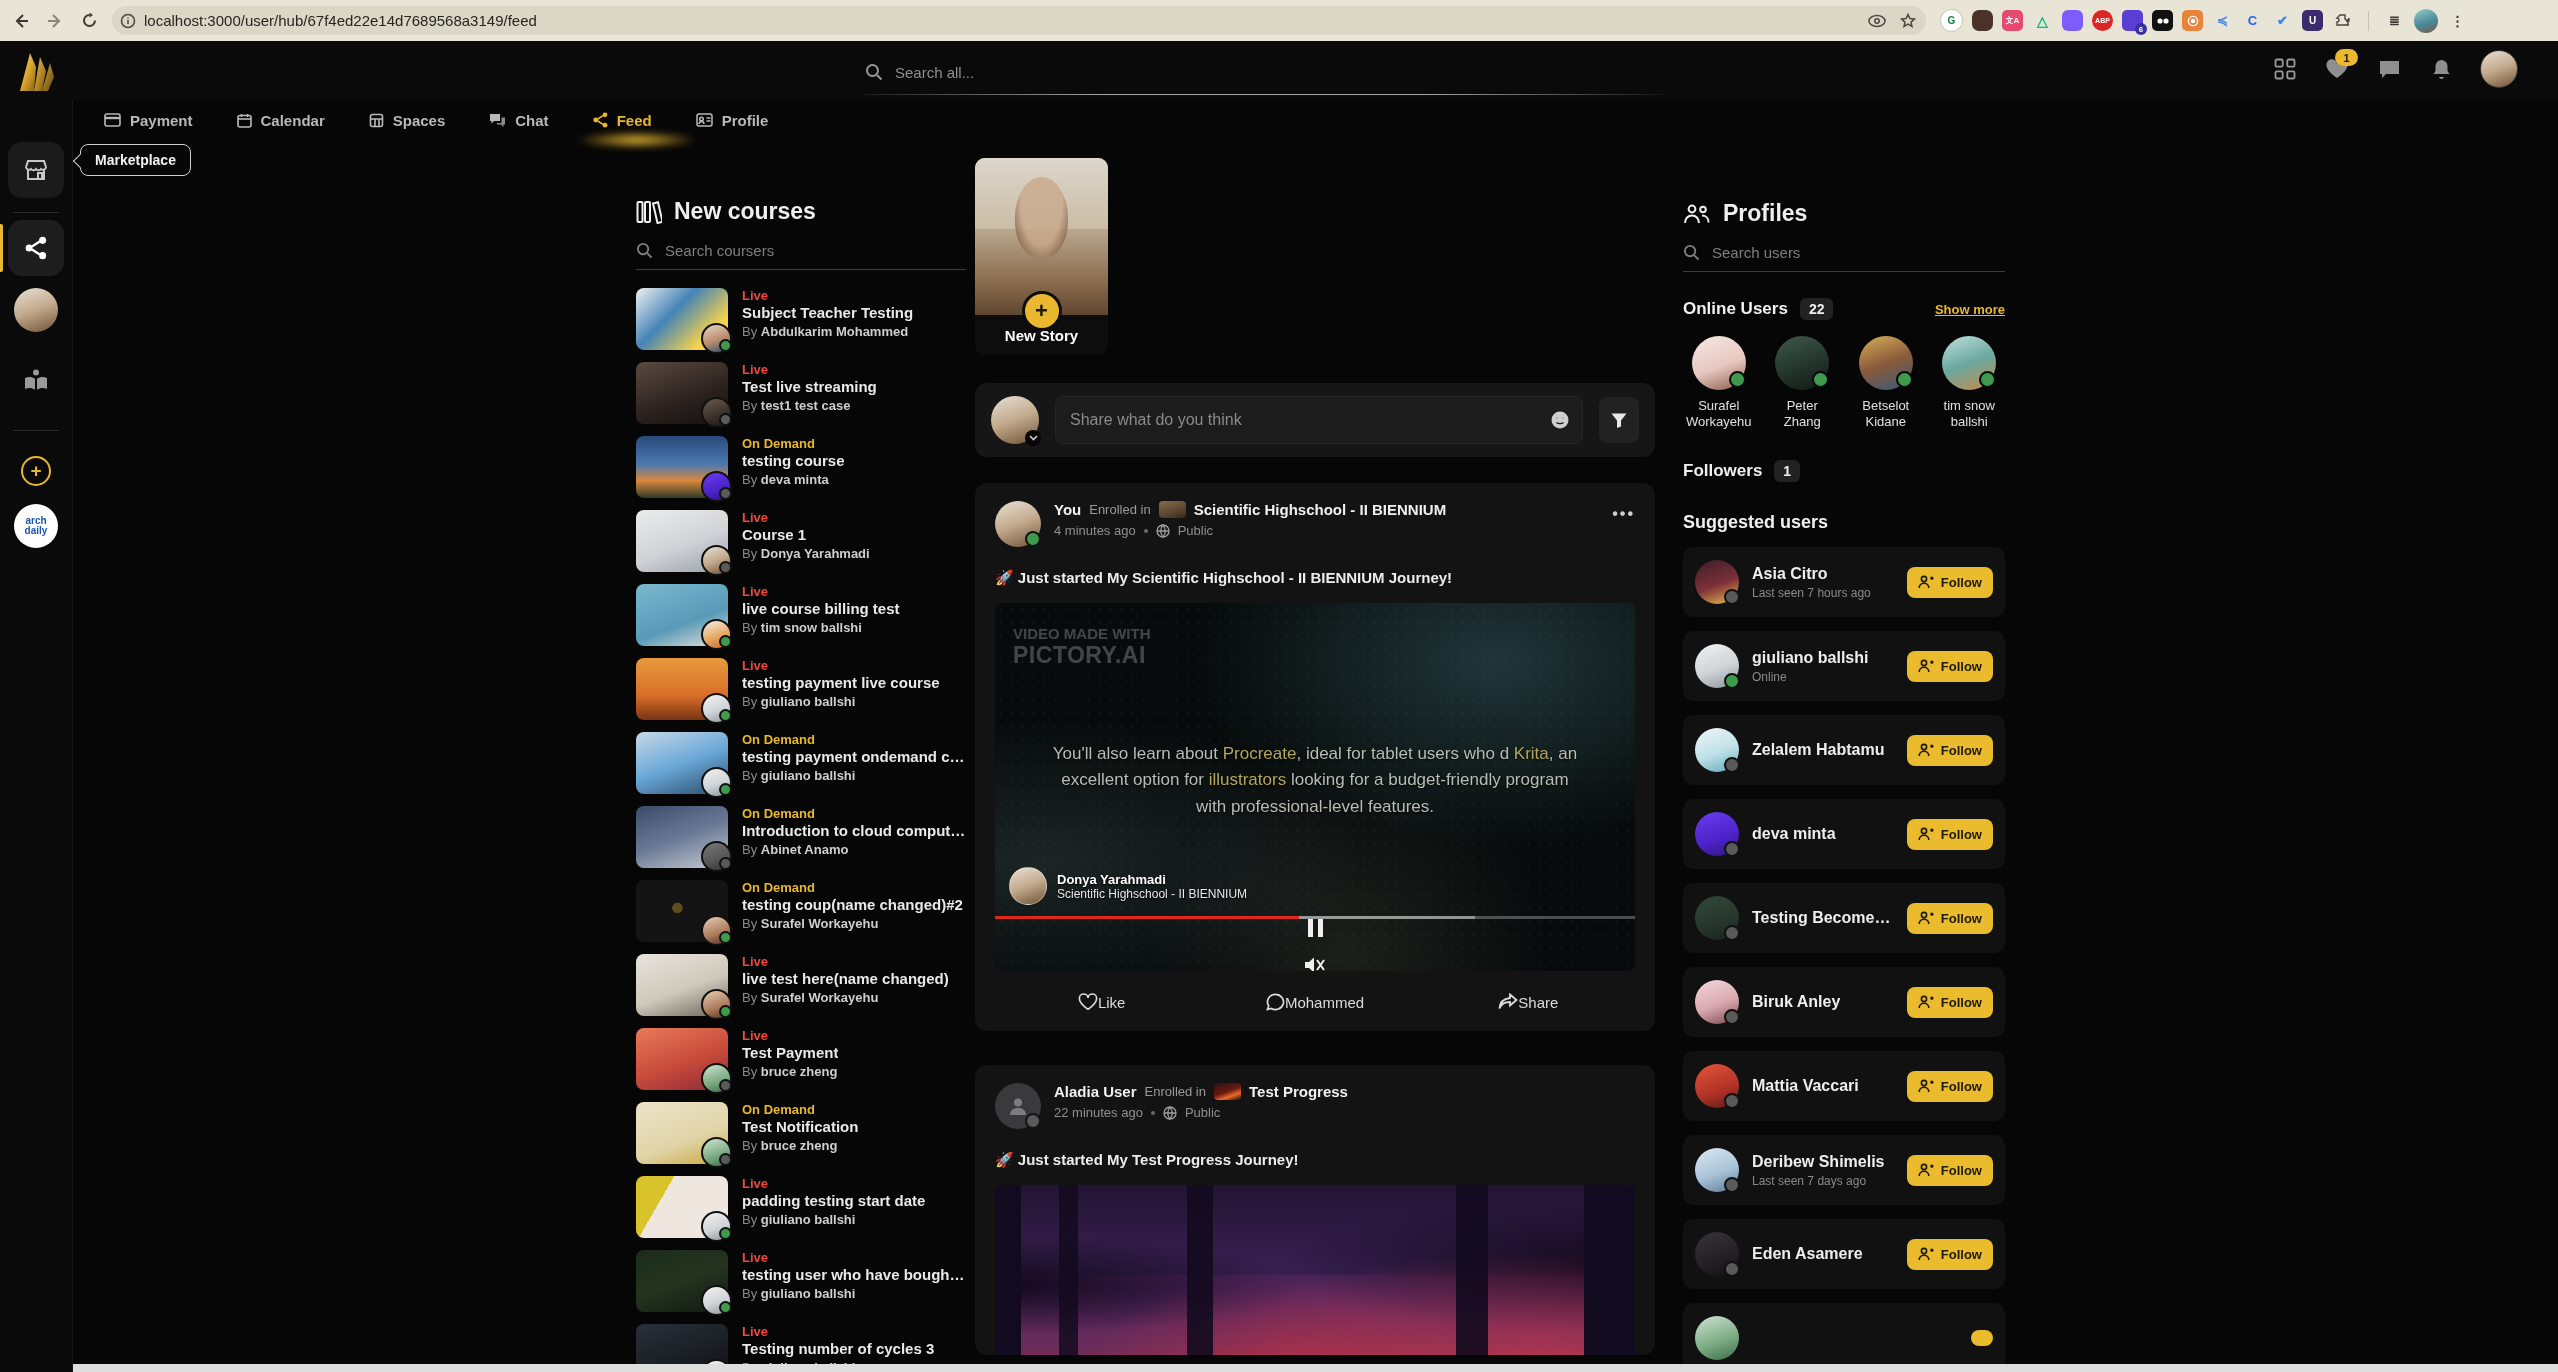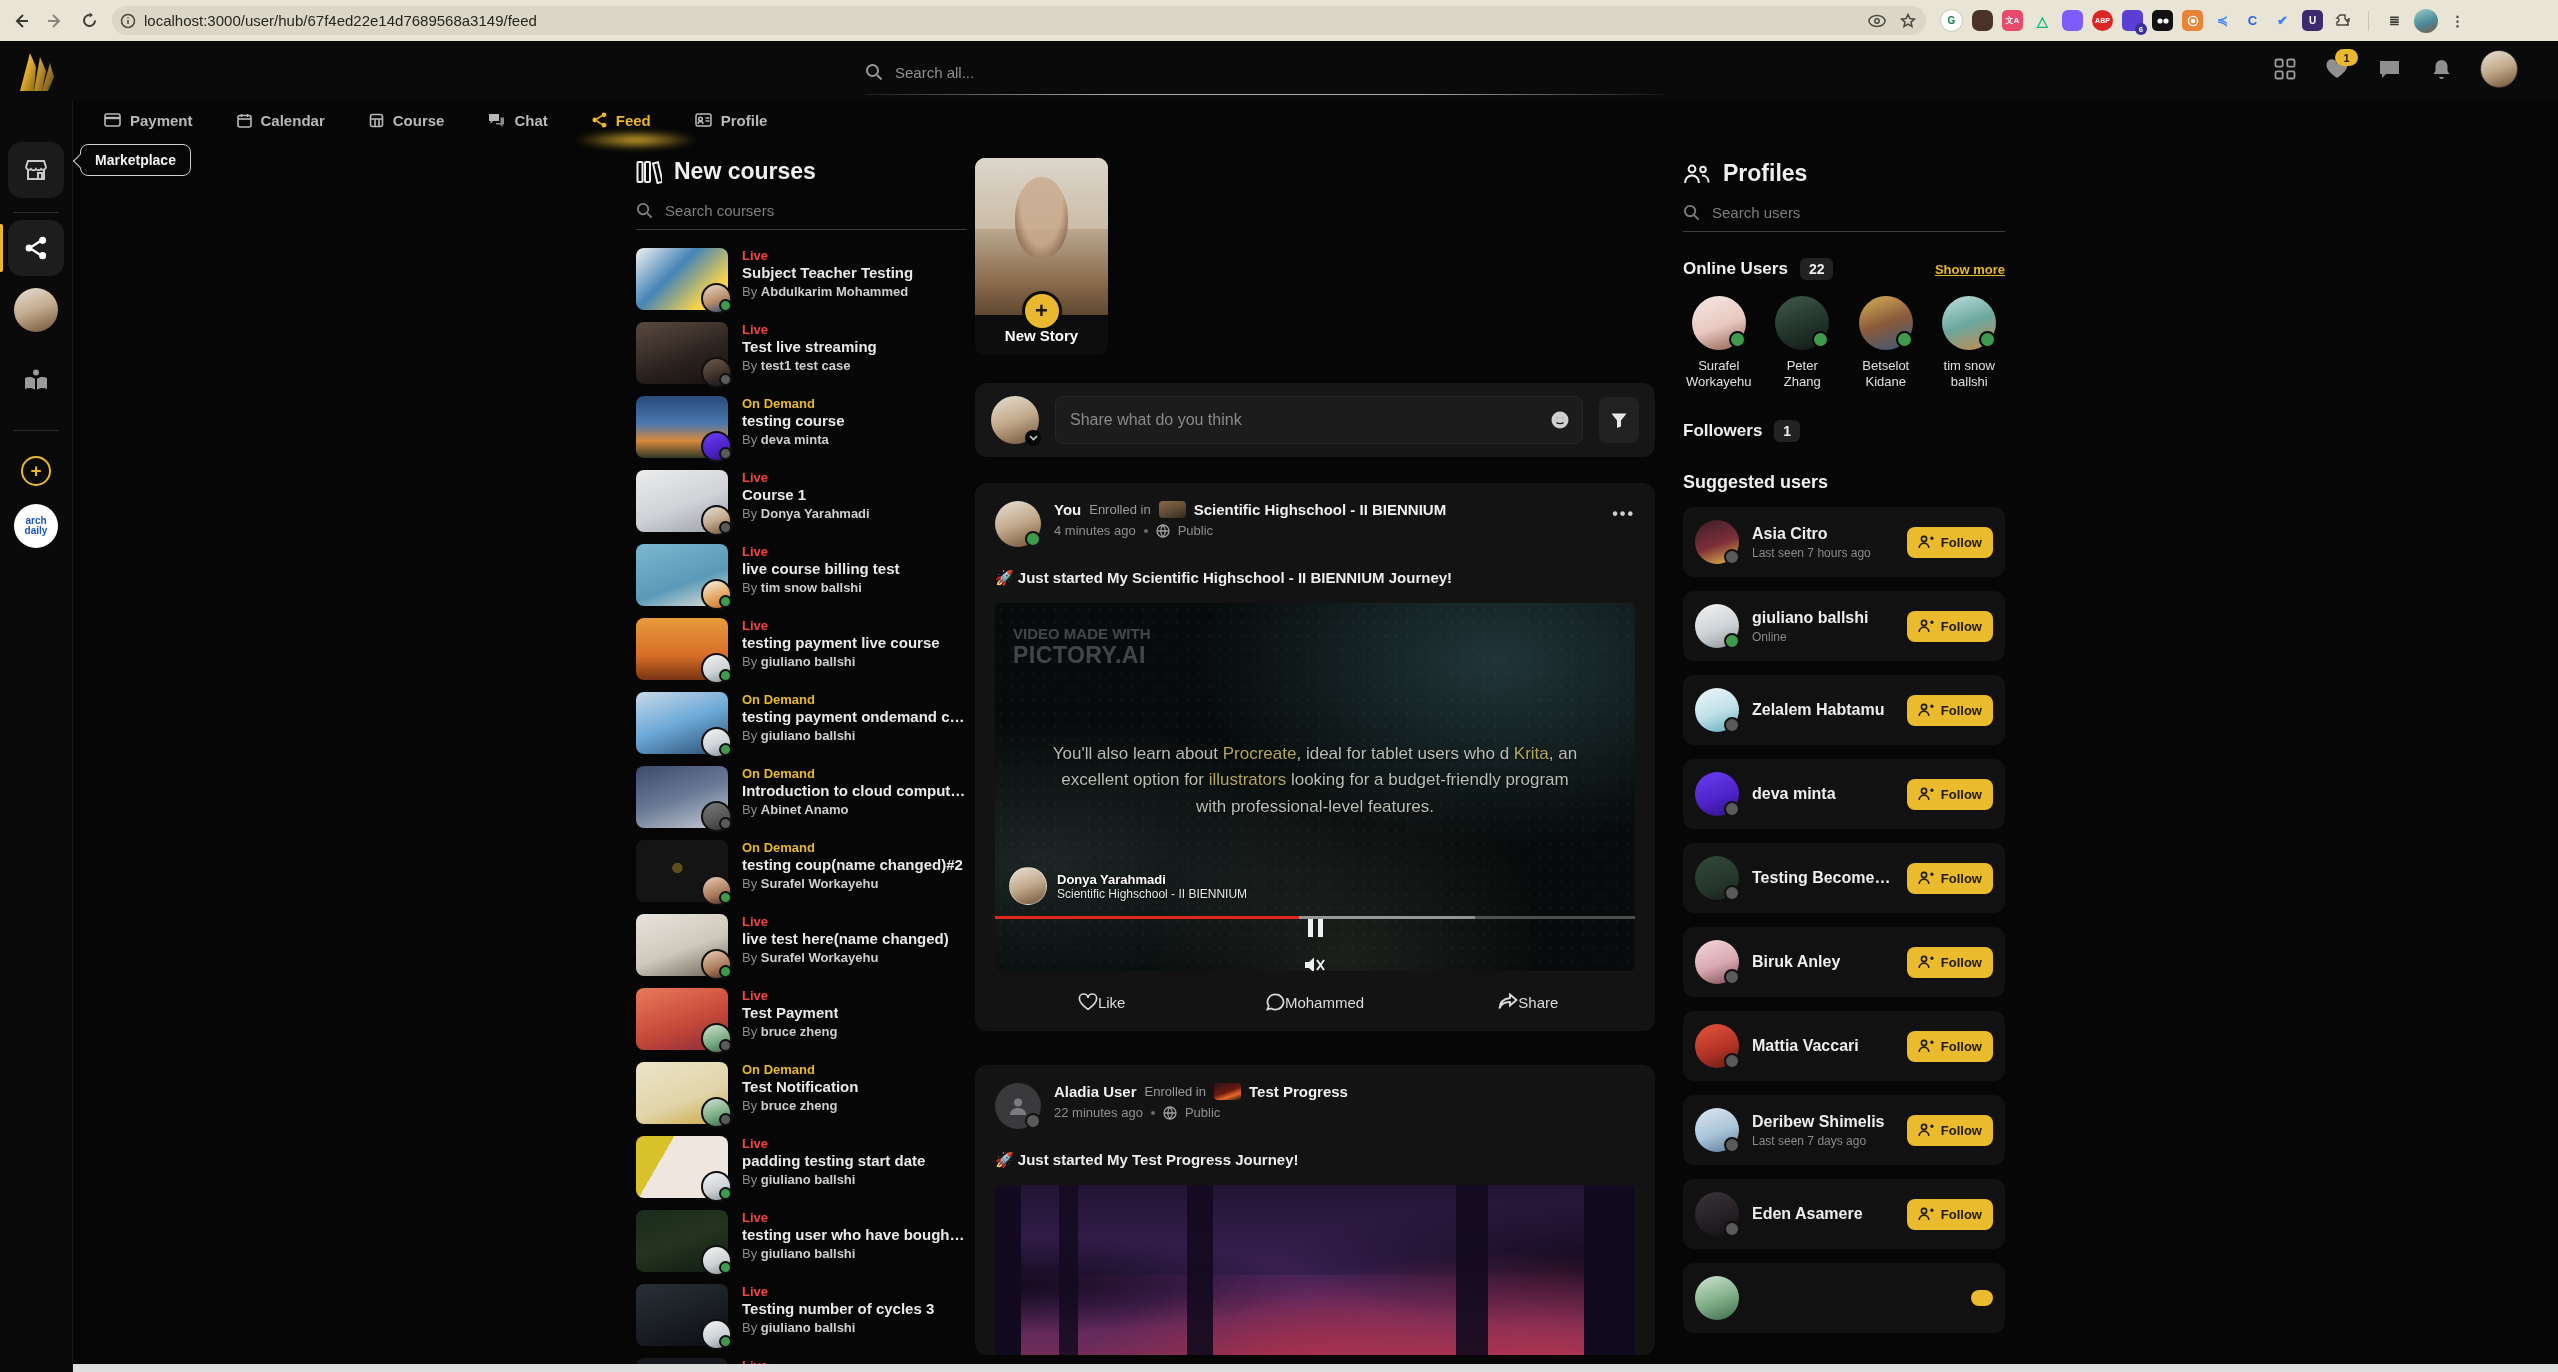--- a/index.html
+++ b/index.html
@@ -40,21 +40,21 @@
   .rail-active-bar{position:absolute;left:0;top:124px;width:3px;height:48px;background:#e9b82e;border-radius:0 2px 2px 0;}
   .rail-div{position:absolute;left:13px;width:46px;height:1px;background:#2a2a2a;}
   .rail-avatar{position:absolute;left:14px;top:188px;width:44px;height:44px;border-radius:50%;background:linear-gradient(160deg,#e8e0d4,#c2a98c 50%,#6f5136);}
   .rail-plus{position:absolute;left:21px;top:356px;width:30px;height:30px;border-radius:50%;border:2px solid #e9b82e;color:#e9b82e;display:flex;align-items:center;justify-content:center;font-size:19px;font-weight:bold;box-sizing:border-box;}
   .rail-arch{position:absolute;left:14px;top:404px;width:44px;height:44px;border-radius:50%;background:#fff;color:#1a56b0;display:flex;flex-direction:column;align-items:center;justify-content:center;font-size:10px;font-weight:bold;line-height:10px;}
   .tooltip{position:absolute;left:80px;top:144px;background:#070707;border:1px solid #cfcfcf;border-radius:8px;color:#f2f2f2;font-size:14px;font-weight:600;padding:7px 14px;white-space:nowrap;}
   .tooltip:before{content:"";position:absolute;left:-6px;top:11px;width:9px;height:9px;background:#070707;border-left:1px solid #cfcfcf;border-bottom:1px solid #cfcfcf;transform:rotate(45deg);}
 
   
   .courses{position:absolute;left:636px;top:158px;width:330px;}
-  .col-head{display:flex;align-items:center;gap:12px;font-size:23px;font-weight:bold;color:#efefef;}
+  .col-head{display:flex;align-items:center;gap:12px;font-size:23px;font-weight:bold;color:#efefef;margin-top:40px;}
   .col-search{display:flex;align-items:center;gap:10px;margin-top:16px;padding-bottom:9px;border-bottom:1px solid #3d3d3d;color:#7f7f7f;}
   .col-search input{background:transparent;border:0;outline:none;color:#cfcfcf;font-size:15px;width:270px;}
   .col-search input::placeholder{color:#7f7f7f;}
   .course-list{margin-top:18px;}
   .course-row{display:flex;gap:14px;margin-bottom:12px;height:62px;cursor:pointer;}
   .thumb{width:92px;height:62px;border-radius:8px;flex:0 0 auto;position:relative;}
   .thumb .mini-av{position:absolute;right:-4px;bottom:-4px;width:27px;height:27px;border-radius:50%;border:2px solid #101010;}
   .thumb .mini-dot{position:absolute;right:-4px;bottom:-2px;width:9px;height:9px;border-radius:50%;border:2px solid #101010;}
   .c-info{min-width:0;}
   .c-badge{font-size:13px;font-weight:bold;line-height:15px;}
@@ -358,21 +358,21 @@
         <path d="M1 6 h13"></path>
         <path d="M4.5 1 v3 M10.5 1 v3"></path>
       </svg>
     <span>Calendar</span>
   </div>
   <div class="tab">
     <svg width="15" height="15" viewBox="0 0 15 15" fill="none" stroke="currentColor" stroke-width="1.6">
         <rect x="1.5" y="1.5" width="12" height="12" rx="2"></rect>
         <path d="M1.5 6 h12 M6 6 v7.5 M10 6 v7.5"></path>
       </svg>
-    <span>Course</span>
+    <span>Spaces</span>
   </div>
   <div class="tab">
     <svg width="17" height="15" viewBox="0 0 17 15" fill="currentColor">
         <path d="M1 1 h10 v7 h-6 l-2.5 2.5 v-2.5 h-1.5 z"></path>
         <path d="M12.5 4.5 h3.5 v7 h-1.5 v2.5 l-2.5-2.5 h-4 v-1.5 h4.5z" opacity=".75"></path>
       </svg>
     <span>Chat</span>
   </div>
   <div class="tab active">
     <svg width="15" height="16" viewBox="0 0 15 16" fill="currentColor">

